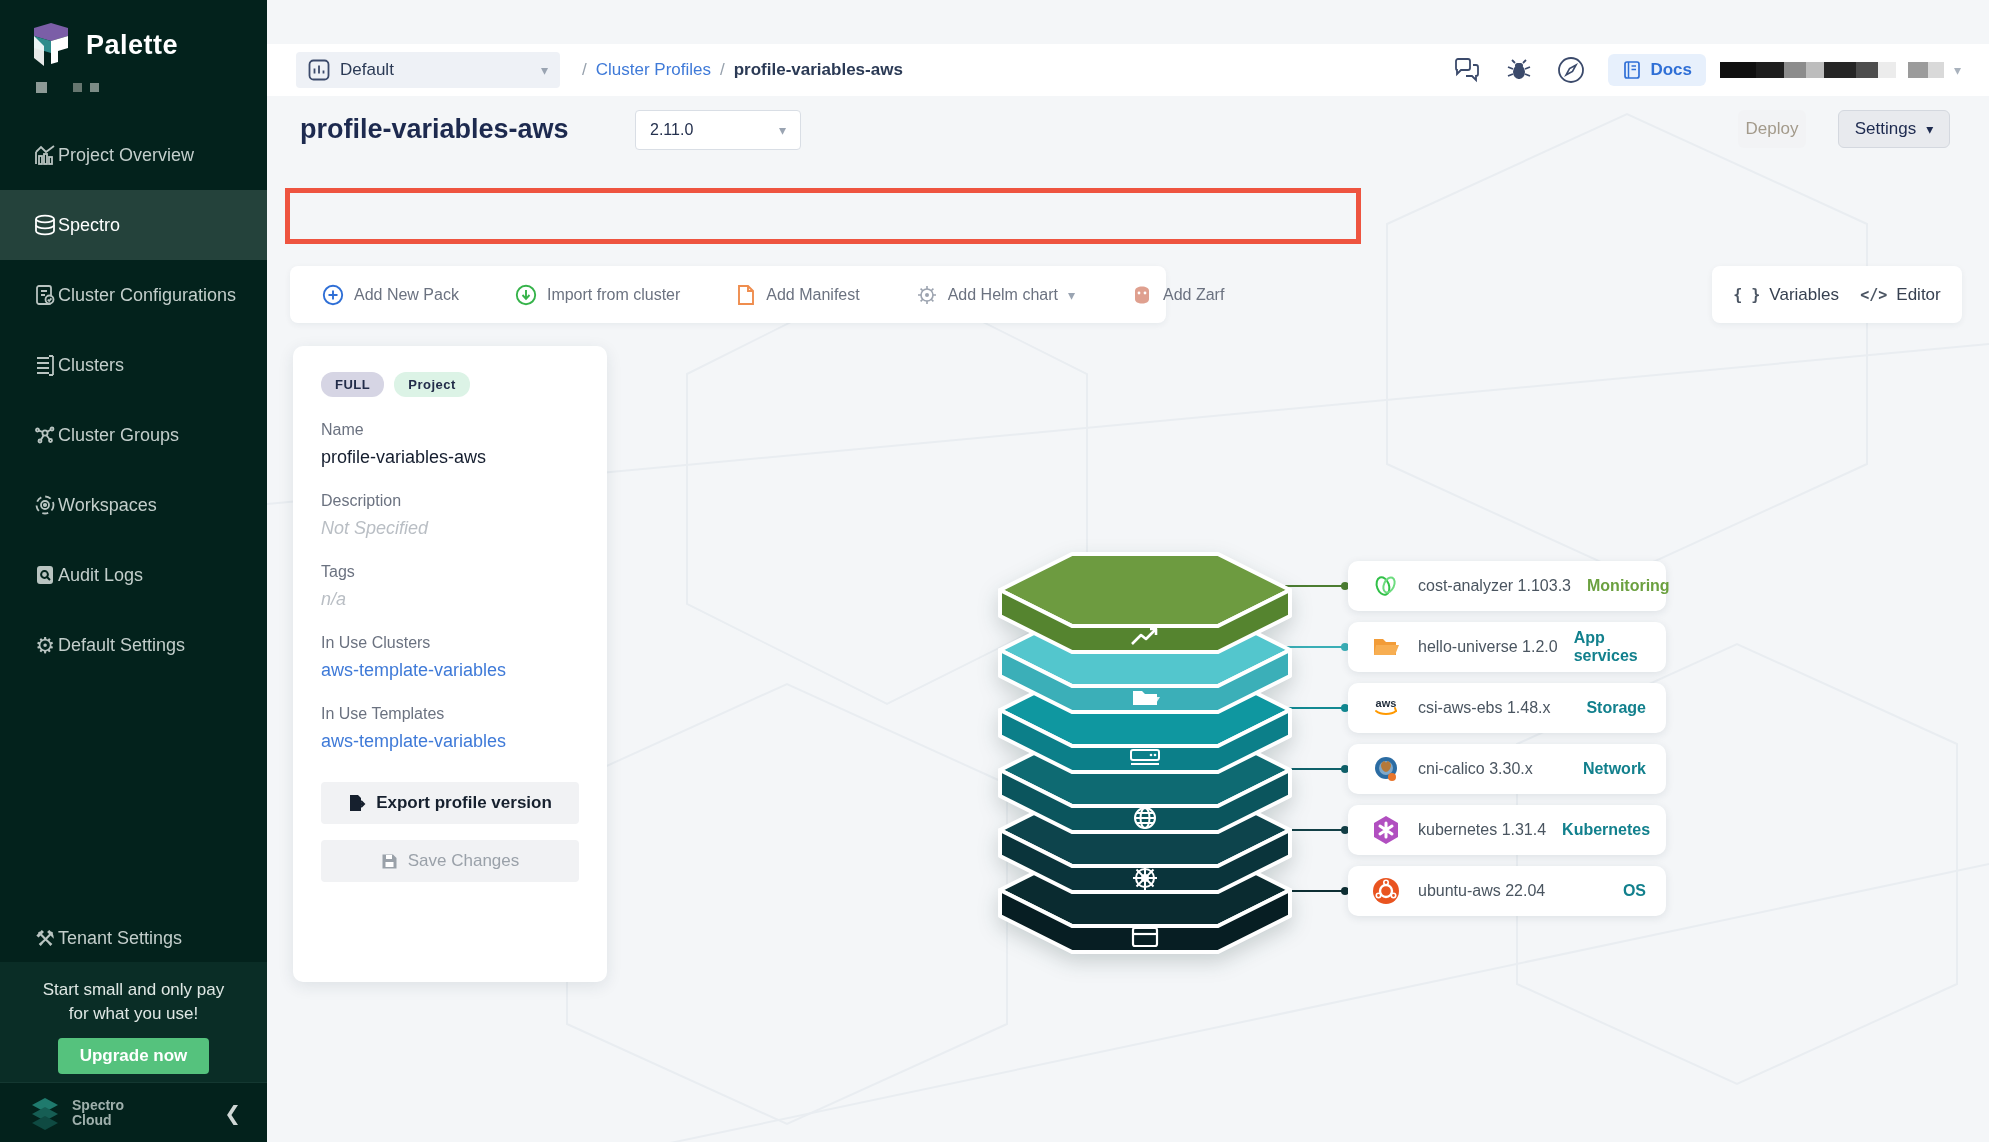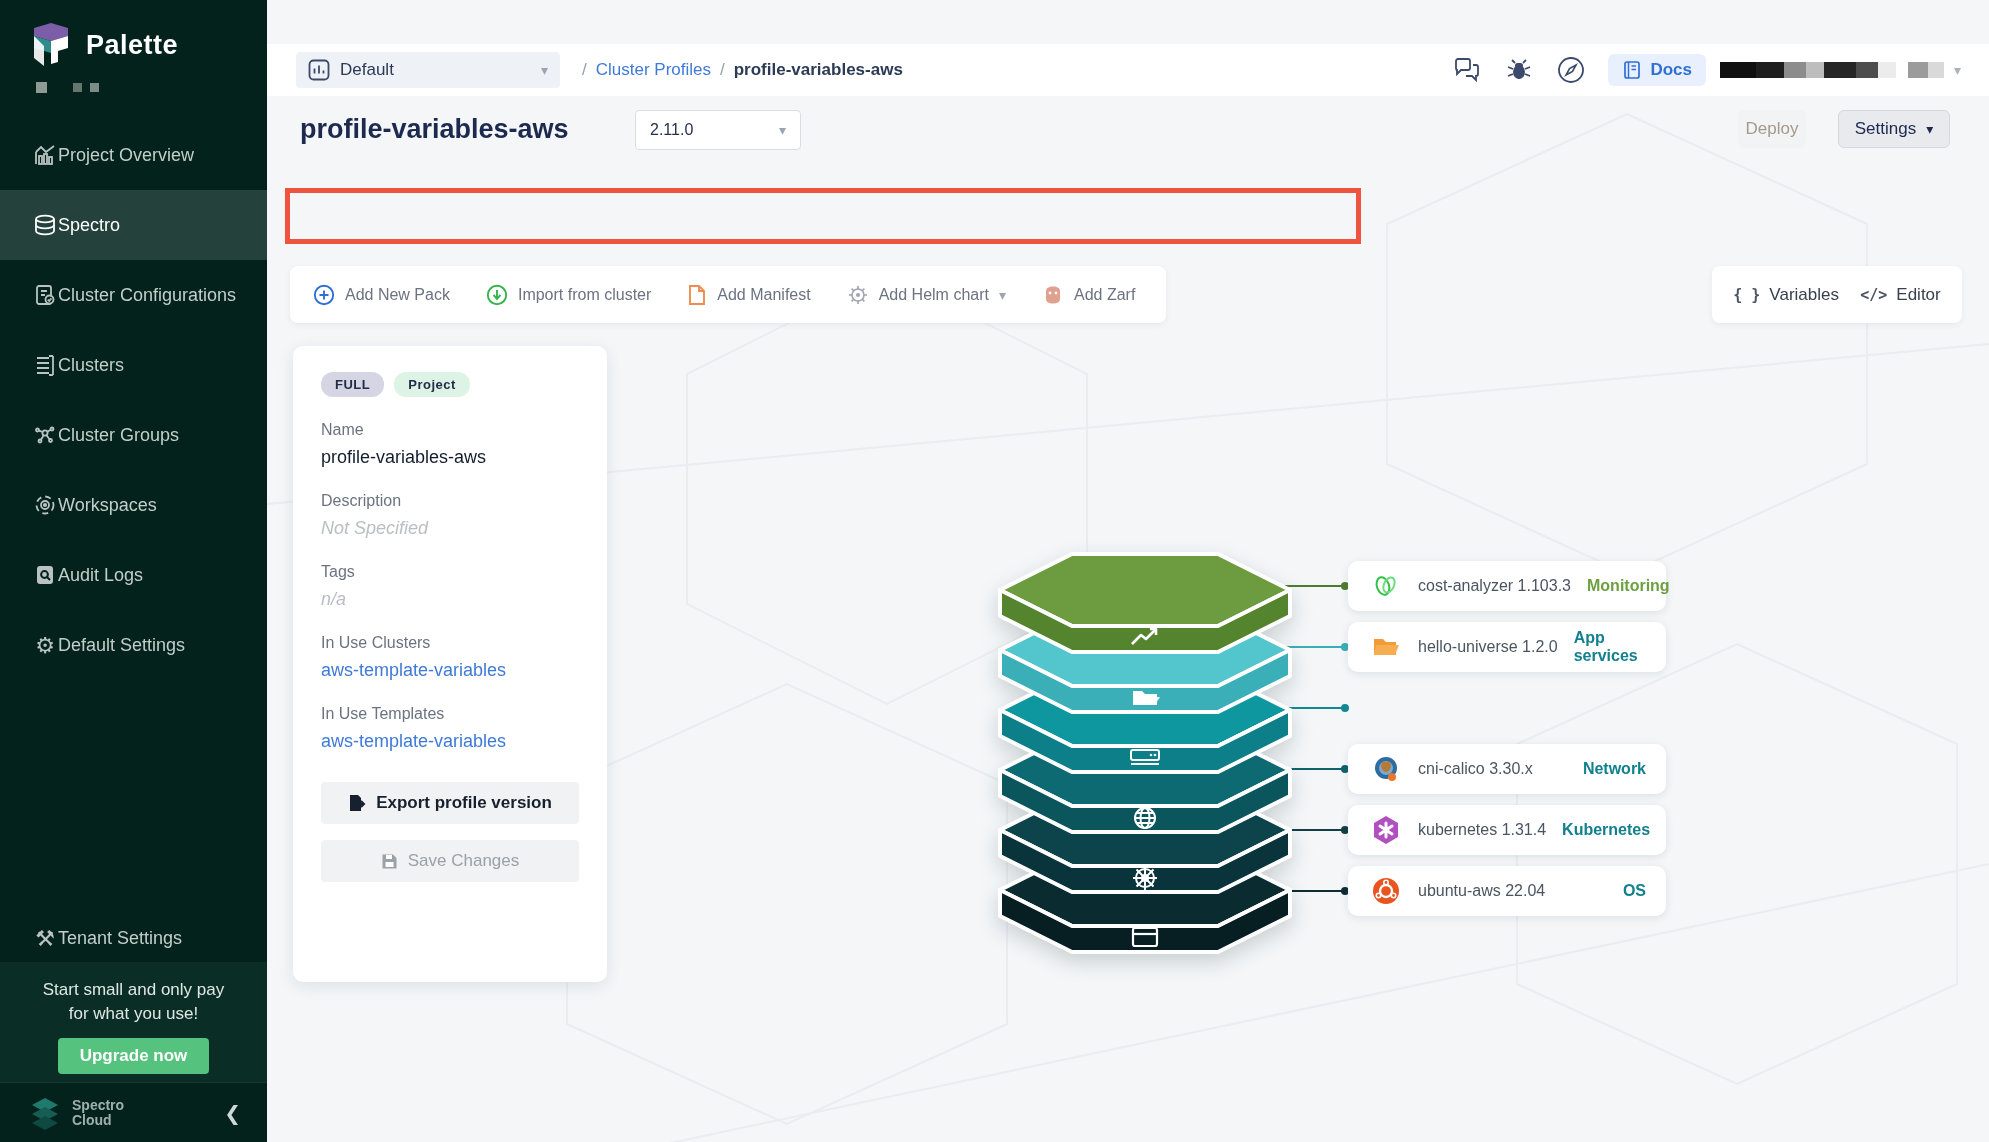--- a/index.html
+++ b/index.html
@@ -54,21 +54,21 @@
   .page-title { position:absolute; left:33px; top:18px; font-size:27px; font-weight:700; color:#1d2a4f; }
   .ver-select { position:absolute; left:368px; top:14px; width:166px; height:40px; background:#fff; border:1px solid #d9dee5; border-radius:4px; display:flex; align-items:center; padding:0 14px; cursor:pointer; }
   .ver-select .label { flex:1; font-size:16px; color:#24304e; }
   .deploy-btn { position:absolute; left:1471px; top:14px; width:68px; height:38px; background:#f2f3f5; border:none; border-radius:6px; color:#a39a8b; font-size:17px; cursor:pointer; }
   .settings-btn { position:absolute; left:1571px; top:14px; width:112px; height:38px; background:#e8eaee; border:1px solid #d4d8df; border-radius:6px; color:#1d2a4f; font-size:17px; cursor:pointer; display:flex; align-items:center; justify-content:center; gap:10px; }
 
   .banner { position:absolute; left:23px; top:150px; width:1673px; height:44px; background:#e2f4fc; border:1px solid #c9e8f5; border-radius:4px; display:flex; align-items:center; padding-left:32px; z-index:2; }
   .banner-text { font-size:16px; color:#1d2b3a; margin-left:16px; }
   .annotation-box { position:absolute; left:18px; top:144px; width:1076px; height:56px; border:5px solid #ee5440; z-index:5; pointer-events:none; }
 
-  .toolbar-card { position:absolute; left:23px; top:222px; width:876px; height:57px; background:#fff; border-radius:8px; box-shadow:0 2px 6px rgba(25,45,65,.06); display:flex; align-items:center; padding:0 23px; gap:36px; z-index:2; }
+  .toolbar-card { position:absolute; left:23px; top:222px; width:876px; height:57px; background:#fff; border-radius:8px; box-shadow:0 2px 6px rgba(25,45,65,.06); display:flex; align-items:center; padding:0 32px; gap:56px; z-index:2; }
   .tool-btn { display:flex; align-items:center; gap:10px; font-size:16px; color:#6b7280; cursor:pointer; white-space:nowrap; }
   .right-card { position:absolute; left:1445px; top:222px; width:250px; height:57px; background:#fff; border-radius:8px; box-shadow:0 2px 6px rgba(25,45,65,.06); display:flex; align-items:center; justify-content:space-evenly; z-index:2; }
   .rc-btn { display:flex; align-items:center; gap:9px; font-size:17px; color:#374151; cursor:pointer; }
   .rc-glyph { font-weight:600; color:#4b5563; font-family:"DejaVu Sans Mono",monospace; font-size:15px; }
 
   .info-card { position:absolute; left:26px; top:302px; width:314px; height:636px; background:#fff; border-radius:10px; box-shadow:0 4px 16px rgba(25,45,65,.10); padding:26px 28px; z-index:2; }
   .badges { display:flex; gap:10px; }
   .badge { font-size:13px; font-weight:700; letter-spacing:.5px; padding:5px 14px; border-radius:12px; color:#222c49; }
   .field { margin-top:24px; }
   .f-label { font-size:16px; color:#6b7280; }
@@ -493,20 +493,31 @@
     <div class="pack-row" style="top:578px;">
       <span class="pack-icon">
         <svg width="28" height="24" viewBox="0 0 28 24">
             <path d="M2 4 H11 L14 7 H24 V20 H2 Z" fill="#f29c38"></path>
             <path d="M4 10 H27 L23 20 H2 Z" fill="#f7ae52"></path>
           </svg>
       </span>
       <span class="pack-name"><span>hello-universe</span> <span>1.2.0</span></span>
       <span class="pack-cat" style="color: rgb(18, 128, 141);">App services</span>
     </div>
+    <div class="pack-row" style="top:639px;">
+      <span class="pack-icon">
+        <svg width="30" height="26" viewBox="0 0 30 26">
+            <text x="15" y="12" text-anchor="middle" font-size="11" font-weight="bold" fill="#232f3e" font-family="Liberation Sans,sans-serif">aws</text>
+            <path d="M5 16 C10 20 20 20 25 16" fill="none" stroke="#f90" stroke-width="2" stroke-linecap="round"></path>
+            <path d="M25 16 L24 13" stroke="#f90" stroke-width="2" stroke-linecap="round"></path>
+          </svg>
+      </span>
+      <span class="pack-name"><span>csi-aws-ebs</span> <span>1.48.x</span></span>
+      <span class="pack-cat" style="color: rgb(18, 128, 141);">Storage</span>
+    </div>
     <div class="pack-row" style="top:700px;">
       <span class="pack-icon">
         <svg width="28" height="28" viewBox="0 0 28 28">
             <circle cx="14" cy="13" r="11" fill="#2b6ca3"></circle>
             <circle cx="14" cy="13" r="7" fill="#7fa8c9"></circle>
             <path d="M9 10 C10 6 13 5 14 8 C15 5 18 6 19 10 C19 14 16 17 14 17 C12 17 9 14 9 10 Z" fill="#b5793a"></path>
             <circle cx="20" cy="22" r="4" fill="#e8762d"></circle>
           </svg>
       </span>
       <span class="pack-name"><span>cni-calico</span> <span>3.30.x</span></span>

